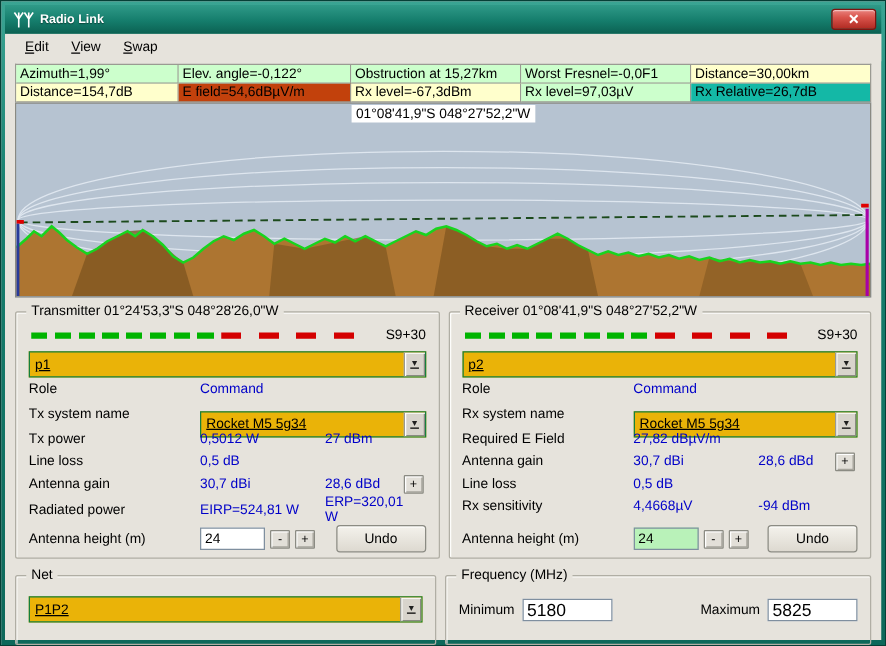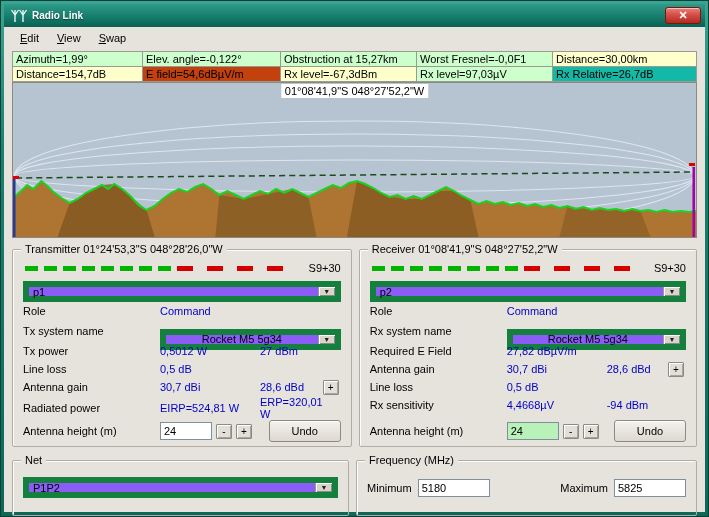--- a/index.html
+++ b/index.html
@@ -75,32 +75,32 @@
     position:absolute; left:0; top:0; width:150px; height:5px;
     background: repeating-linear-gradient(90deg,#00b400 0 13px, transparent 13px 19px);
   }
   .meter .red {
     position:absolute; left:152px; top:0; width:116px; height:5px;
     background: repeating-linear-gradient(90deg,#d40000 0 16px, transparent 16px 30px);
   }
   .smeter-label { position:absolute; right:0; top:0; }
 
   .combo {
-    display:flex; height:21px; border:6px solid #15803d; background:#8b5cf6;
-    align-items:center; margin-top:5px;
+    display:flex; height:21px; border:1px solid #15803d; background:#eab308;
+    align-items:center; margin-top:5px;text-decoration:underline;
   }
   .combo .combo-text { flex:1; padding:0 4px; overflow:hidden; white-space:nowrap; }
   .combo .combo-arrow {
     width:17px; height:100%; background:#d8d4cc;
     border-left:1px solid #9a9a92;
     box-shadow: inset 1px 1px 0 #fff, inset -1px -1px 0 #8a8a82;
     display:flex; align-items:center; justify-content:center;
     font-size:7px; color:#202020;
   }
-  .combo.inline { margin-top:16px; flex:1;text-align:center; }
+  .combo.inline { margin-top:16px; flex:1; }
 
   .prop-row { display:grid; grid-template-columns:137px 100px 1fr 18px; align-items:center; height:18px; }
   .prop-row .lab { color:#000; }
   .blue { color:#0000c8; }
   .plus-btn, .step-btn {
     width:16px; height:15px; background:#e2dfd8; border:1px solid #8b8b83;
     box-shadow: inset 1px 1px 0 #fff, inset -1px -1px 0 #a7a59c;
     display:flex; align-items:center; justify-content:center; font-size:10px;
     border-radius:1px; cursor:default;
   }
@@ -117,21 +117,21 @@
   .undo-btn {
     margin-left:auto; width:72px; height:22px; background:linear-gradient(180deg,#f4f2ec,#ddd9d0);
     border:1px solid #8b8b83; border-radius:3px;
     box-shadow: inset 0 1px 0 #fff;
     display:flex; align-items:center; justify-content:center; cursor:default;
   }
 
   .freq-inner { display:flex; align-items:center; margin-top:8px; gap:6px; }
   .freq-input {
     width:72px; height:18px; border:1px solid #7f8f9f; background:#fff;
-    font-family:"Liberation Sans",sans-serif; font-size:11px; padding:0 3px;
+    font-family:"Liberation Sans",sans-serif; font-size:14px; padding:0 3px;
   }
   .freq-spacer { flex:1; }
   .net-inner { margin-top:6px; }
 </style>
 </head>
 <body>
 
 <div class="window">
   <div class="titlebar">
     <span class="title-icon">

